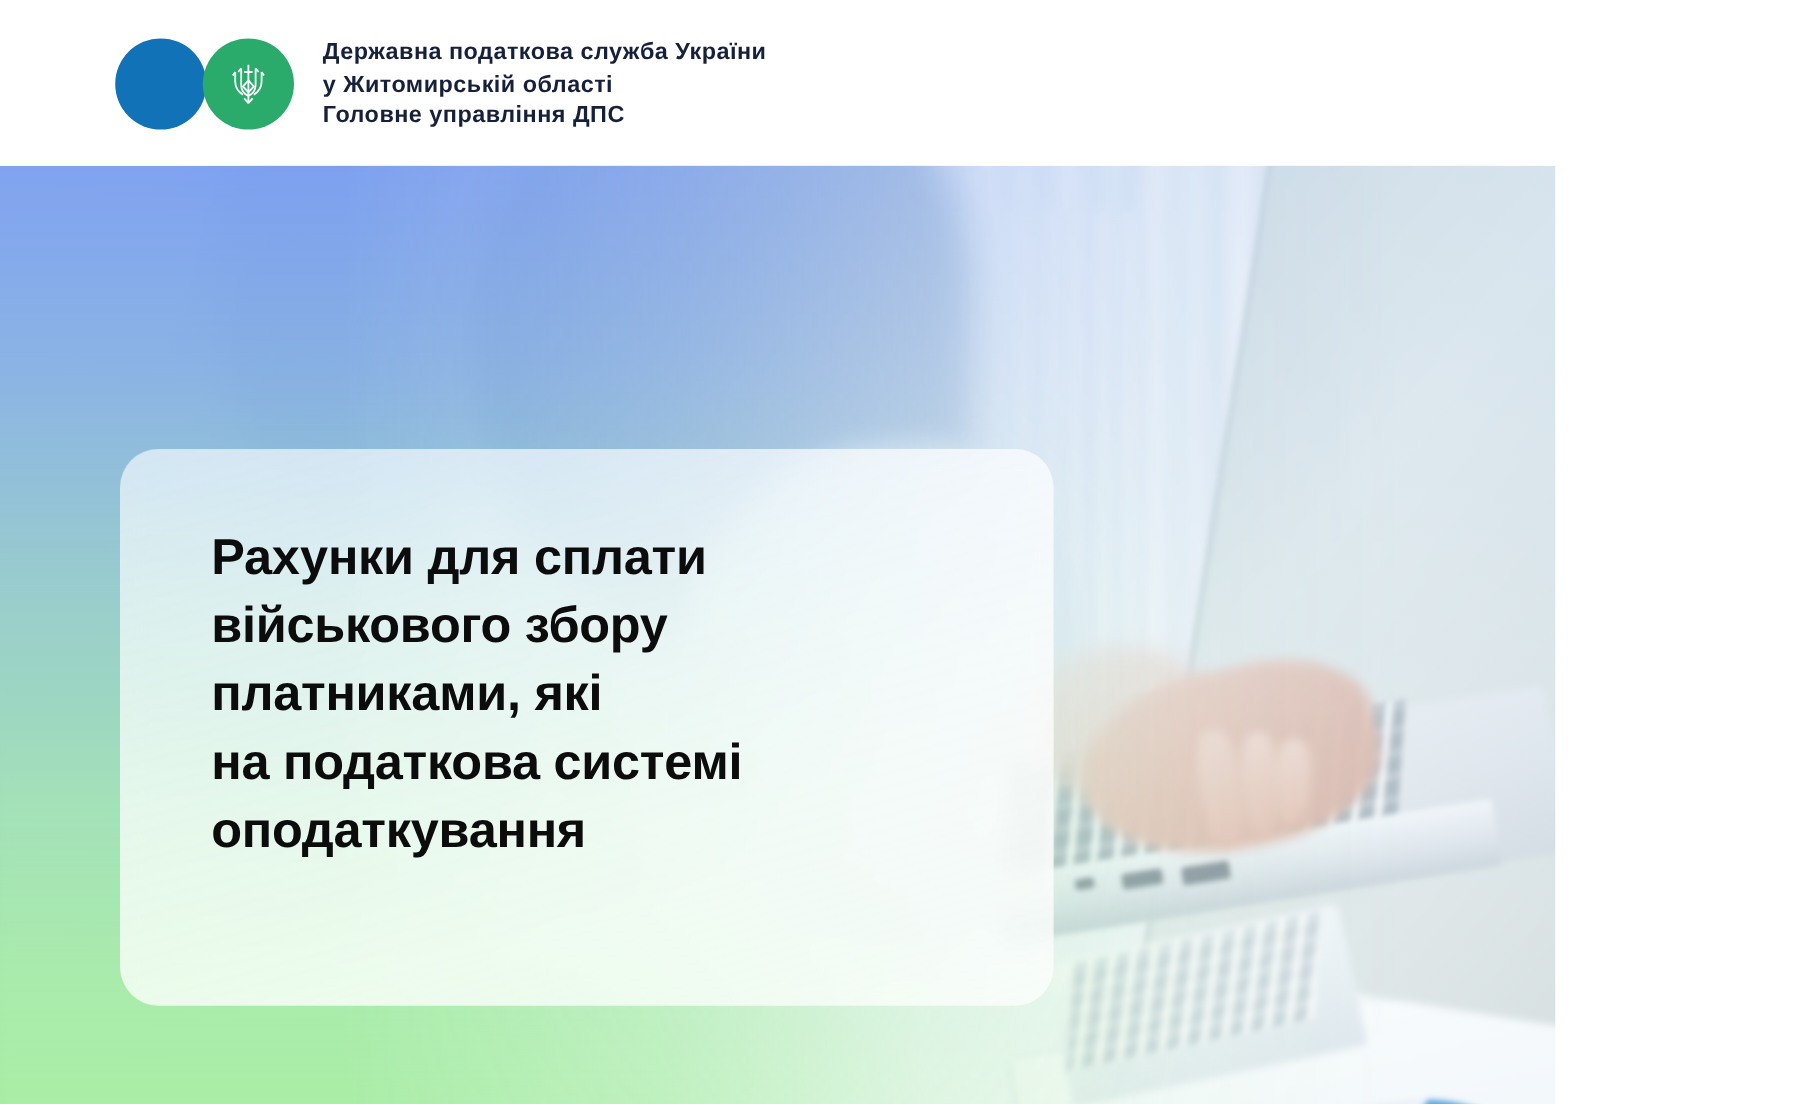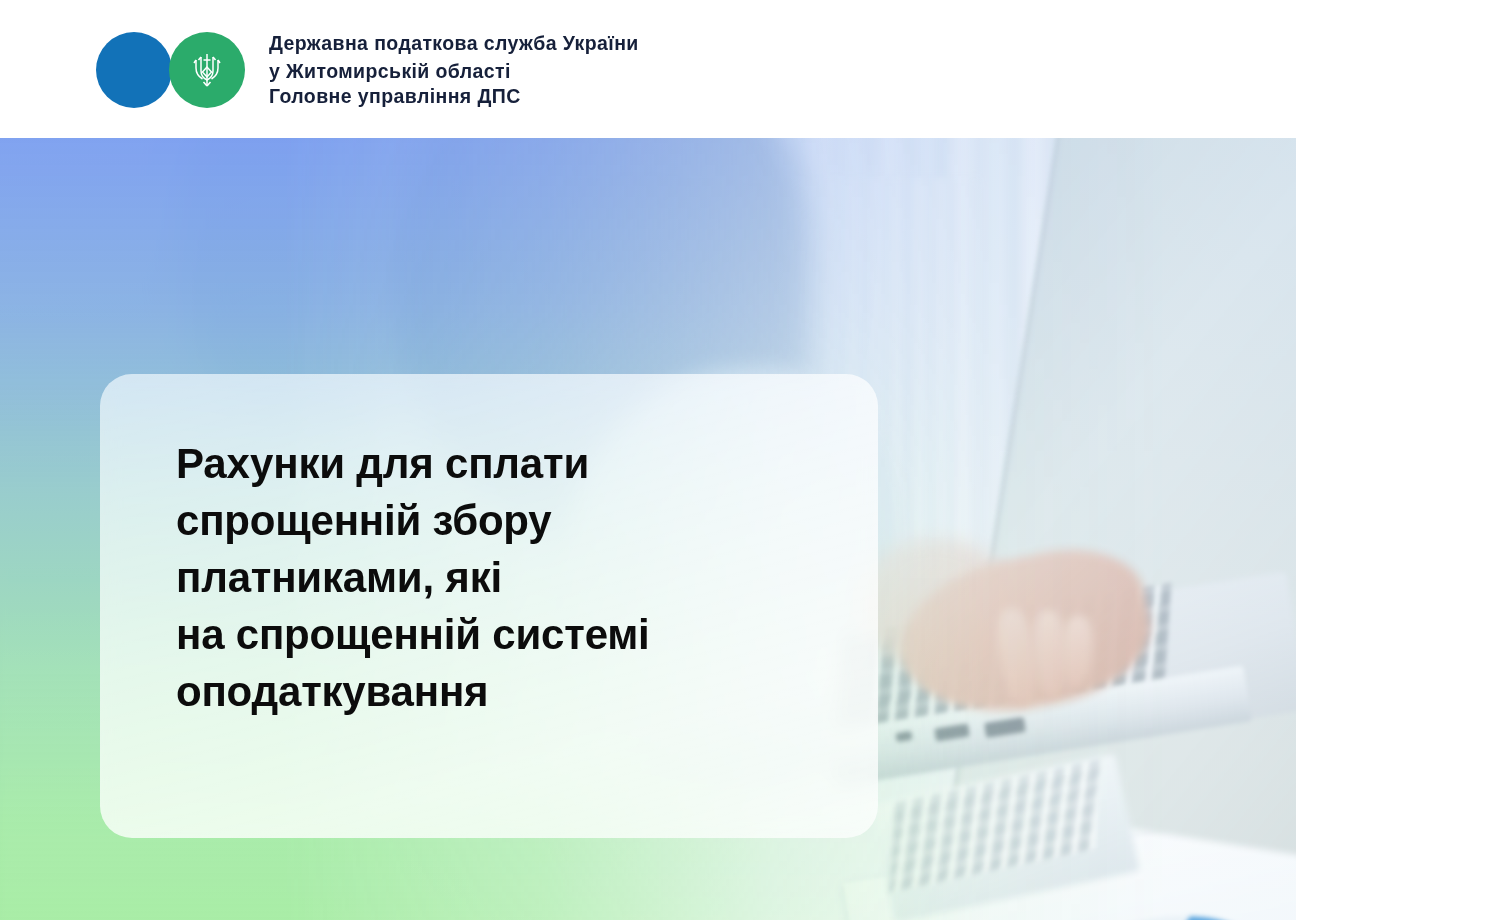--- a/index.html
+++ b/index.html
@@ -370,18 +370,18 @@
     </div>
   </div>
 
   <div id="tint-cool"></div>
   <div id="tint-blue"></div>
 
   <div id="headline-card"></div>
 
   <div id="headline">
     <span class="hl-line">Рахунки для сплати</span>
-    <span class="hl-line">спрощенній збору</span>
+    <span class="hl-line">військового збору</span>
     <span class="hl-line">платниками, які</span>
-    <span class="hl-line">на спрощенній системі</span>
+    <span class="hl-line">на податкова системі</span>
     <span class="hl-line">оподаткування</span>
   </div>
 </div>
 
 </body></html>

